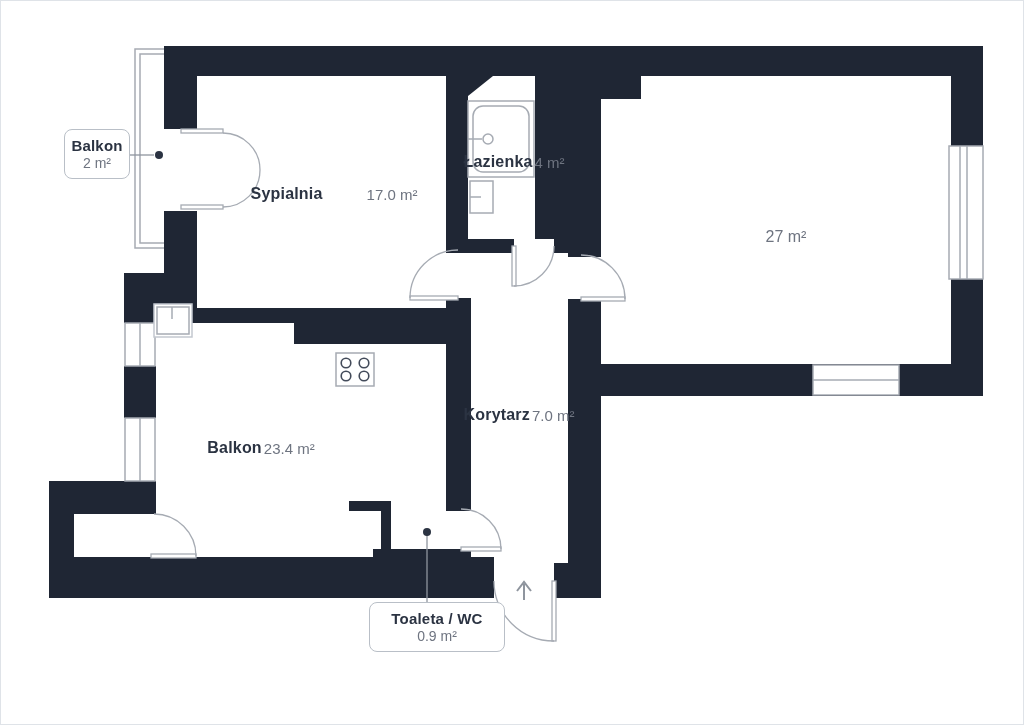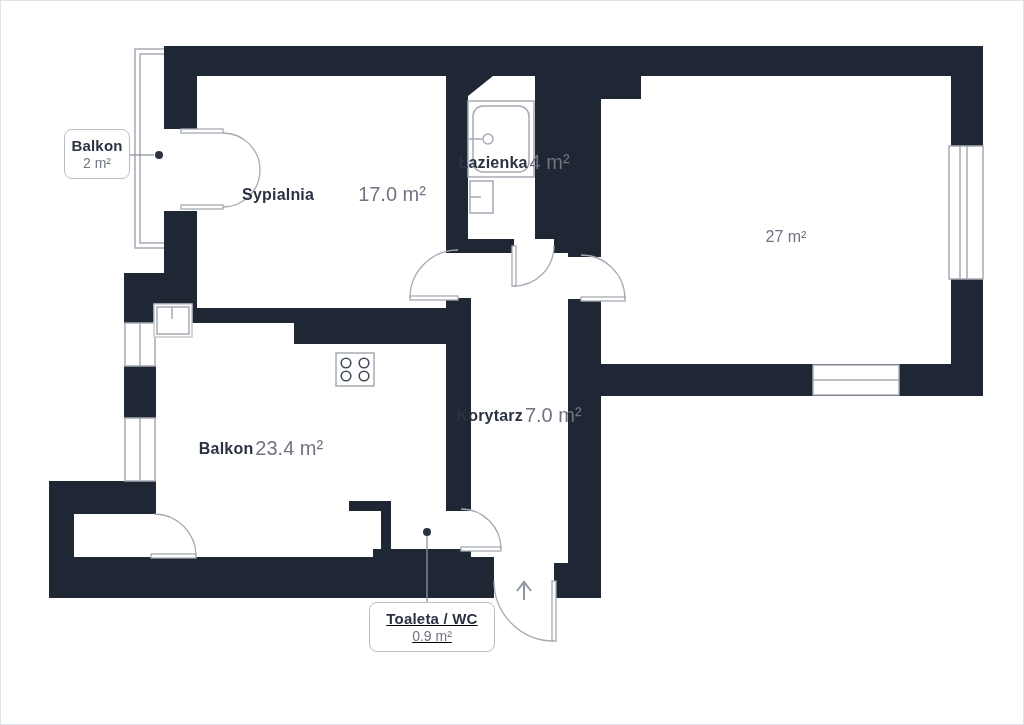--- a/index.html
+++ b/index.html
@@ -8,21 +8,21 @@
     border:1px solid #dfe3e8;box-sizing:border-box;overflow:hidden;
     font-family:"Liberation Sans", sans-serif;
   }
   .plan-svg{position:absolute;left:0;top:0;}
   .room-label{
     position:absolute;transform:translate(-50%,-50%);
     display:flex;align-items:center;gap:2px;
     text-align:center;white-space:nowrap;pointer-events:none;
   }
   .room-name{font-size:16px;font-weight:bold;color:#2b3342;letter-spacing:.2px;}
-  .room-area{font-size:20px;color:#6e7480;}
+  .room-area{font-size:15px;color:#6e7480;}
   .callout{
     position:absolute;background:#ffffff;border:1.5px solid #b9bfc7;border-radius:8px;
     display:flex;flex-direction:column;align-items:center;justify-content:center;gap:1px;
     box-sizing:border-box;
   }
   .callout .room-name{font-size:15px;}
   .callout .room-area{font-size:14px;}
 </style>
 </head>
 <body>
@@ -179,18 +179,18 @@
   <div class="room-label" style="left:518px;top:414px;text-align:right;">
     <span class="room-name">Korytarz</span>
     <span class="room-area">7.0 m²</span>
   </div>
 
   <div class="callout" style="left:63px;top:128px;width:66px;height:50px;">
     <span class="room-name">Balkon</span>
     <span class="room-area">2 m²</span>
   </div>
 
-  <div class="callout" style="left:368px;top:601px;width:126px;height:50px;text-decoration:underline;">
+  <div class="callout" style="left:368px;top:601px;width:136px;height:50px;">
     <span class="room-name">Toaleta / WC</span>
     <span class="room-area">0.9 m²</span>
   </div>
 
 </div>
 
 </body></html>

